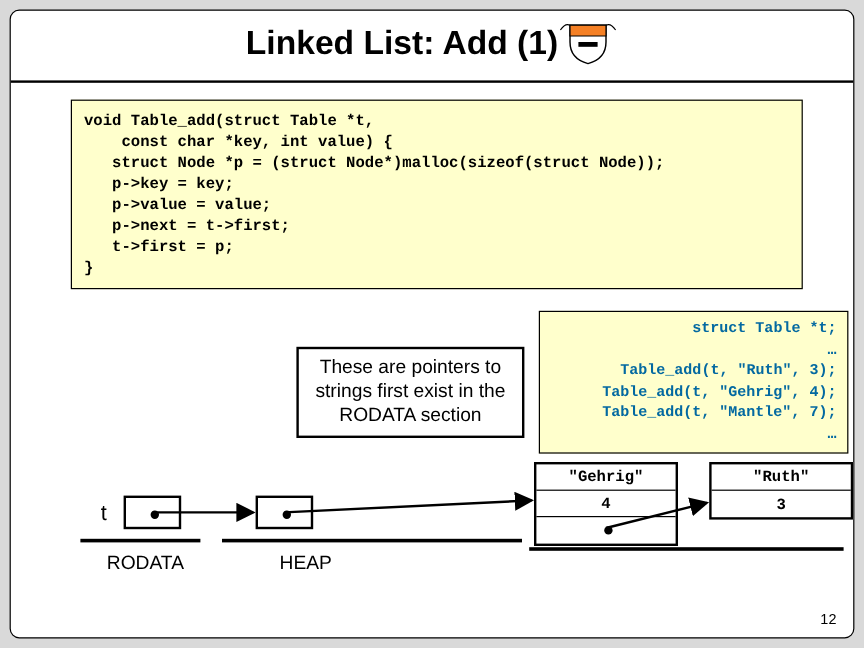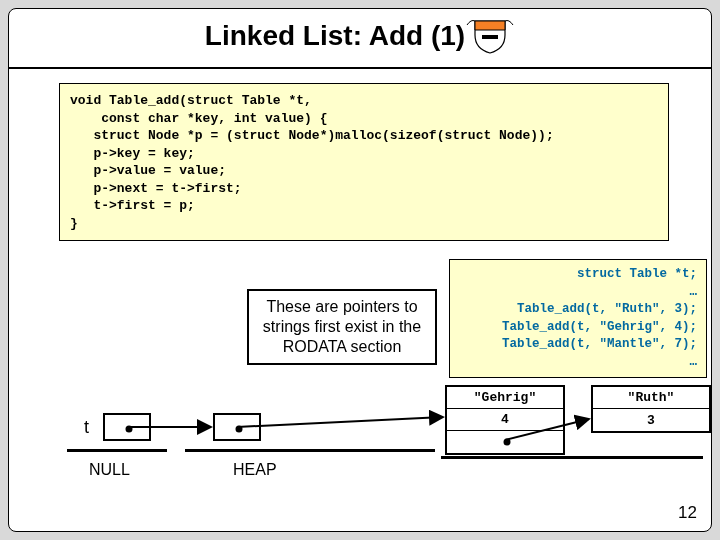--- a/index.html
+++ b/index.html
@@ -118,21 +118,21 @@
   .line-heap2 { left: 432px; top: 447px; width: 262px; }
   .sec-label {
     position: absolute;
     font-size: 16px;
   }
   .lbl-stack { left: 80px; top: 452px; }
   .lbl-heap  { left: 194px; top: 452px; margin-left: 30px; }
   .page-num {
     position: absolute;
     right: 14px; bottom: 8px;
-    font-size: 17px;
+    font-size: 12px;
   }
   svg.arrows {
     position: absolute;
     left: 0; top: 0;
     width: 704px; height: 524px;
     pointer-events: none;
   }
 </style>
 </head>
 <body>
@@ -195,21 +195,21 @@
 
   <div class="node-box node-2">
     <div class="cell">"Ruth"</div>
     <div class="cell">3</div>
   </div>
 
   <div class="section-line line-stack"></div>
   <div class="section-line line-heap"></div>
   <div class="section-line line-heap2"></div>
 
-  <div class="sec-label lbl-stack">NULL</div>
+  <div class="sec-label lbl-stack">RODATA</div>
   <div class="sec-label lbl-heap">HEAP</div>
 
   <div class="page-num">12</div>
 
   <svg class="arrows">
     <defs>
       <marker id="ah" markerWidth="8" markerHeight="8" refX="7" refY="4" orient="auto">
         <path d="M0,0 L8,4 L0,8 z" fill="#000"></path>
       </marker>
     </defs>

